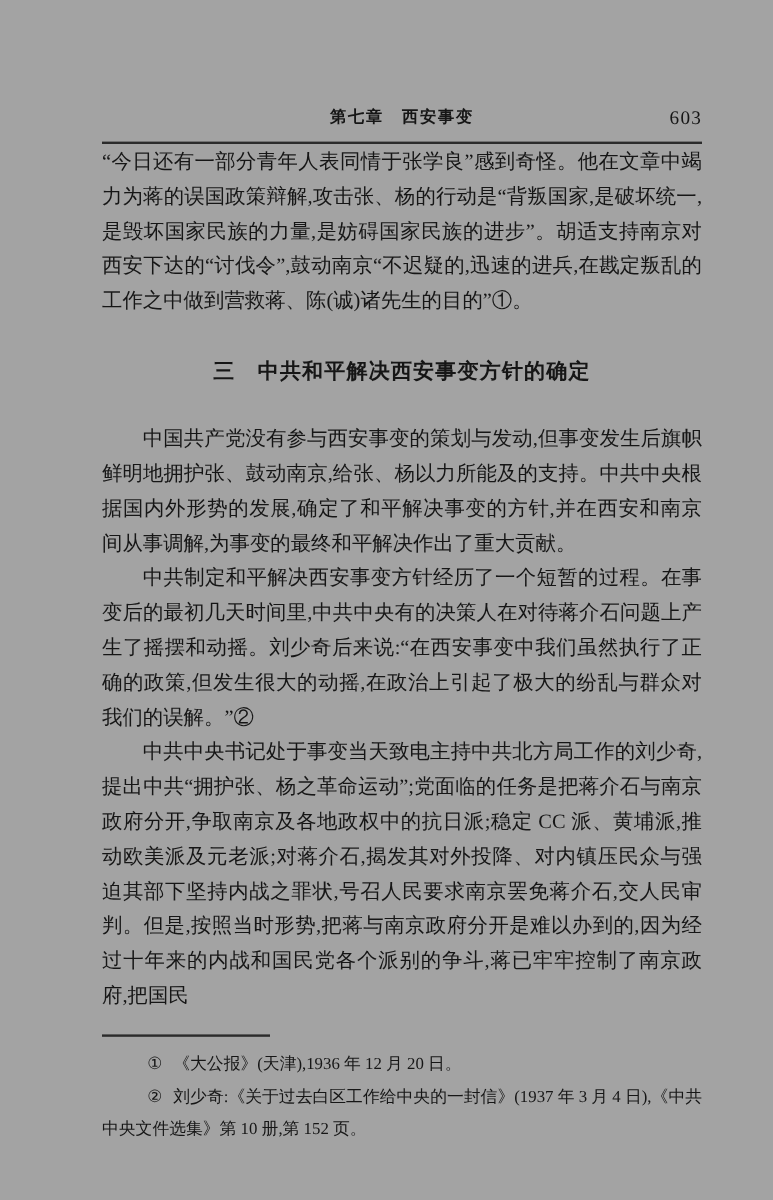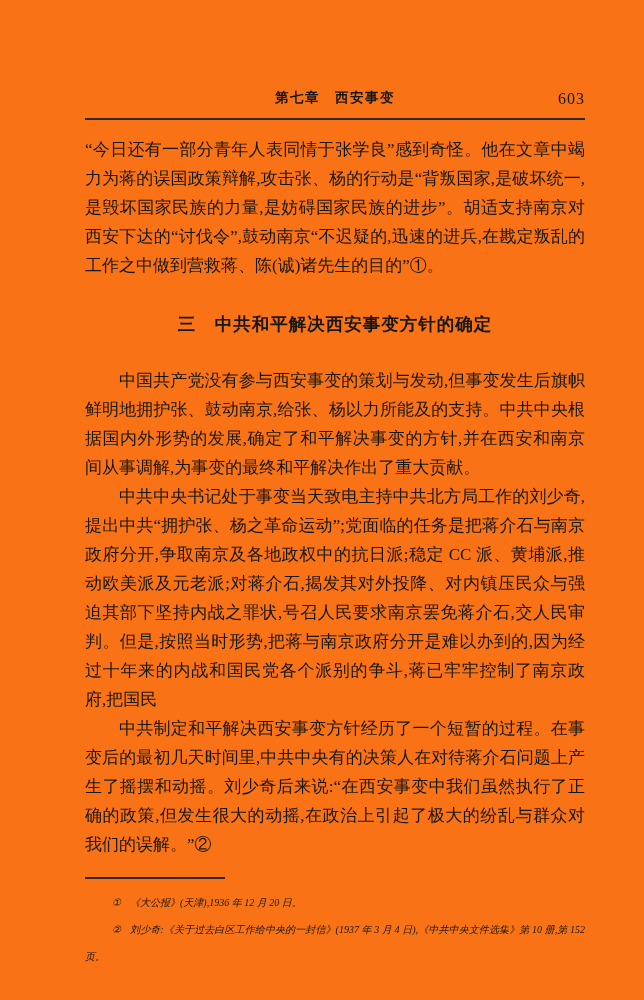--- a/index.html
+++ b/index.html
@@ -1,21 +1,21 @@
 <!DOCTYPE html>
 <html><head>
 <meta charset="utf-8">
 <style>
   * { margin: 0; padding: 0; box-sizing: border-box; }
   html, body { background: #ffffff; }
   .page {
     position: relative;
     width: 644px;
     height: 1000px;
-    background: #f97316;
+    background: #a3a3a3;
     color: #161616;
     font-family: "Liberation Serif", "DejaVu Serif", serif;
     overflow: hidden;
   }
   .content {
     width: 500px;
     margin-left: 85px;
     padding-top: 89px;
   }
   .running-header {
@@ -32,42 +32,41 @@
     font-family: "Liberation Serif", "DejaVu Serif", serif;
   }
   .page-number {
     position: absolute;
     right: 0;
     top: 1px;
     font-size: 16px;
     letter-spacing: 1px;
   }
   .body-text {
-    margin-top: 15px;
+    margin-top: 0;
     font-size: 17px;
     line-height: 29px;
     text-align: justify;
     text-justify: inter-ideograph;
   }
   .body-text p { text-indent: 2em; }
   .body-text p.no-indent { text-indent: 0; }
   .section-heading {
     font-family: Liberation Serif, serif;
     font-size: 17.5px;
     font-weight: bold;
     text-align: center;
     line-height: 26px;
     letter-spacing: 1px;
     margin: 31px 0 29px 0;
   }
   .footnotes {
     margin-top: 18px;
-    font-size: 10px;
+    font-size: 14px;
     line-height: 27px;
-    font-style: italic;
   }
   .fn-rule {
     width: 140px;
     height: 0;
     border-top: 2px solid #2b2b2b;
     margin-bottom: 10px;
   }
   .footnote {
     text-indent: 2.7em;
     text-align: justify;
@@ -86,23 +85,23 @@
       <div class="page-number">603</div>
     </div>
 
     <div class="body-text">
       <p class="no-indent">“今日还有一部分青年人表同情于张学良”感到奇怪。他在文章中竭力为蒋的误国政策辩解,攻击张、杨的行动是“背叛国家,是破坏统一,是毁坏国家民族的力量,是妨碍国家民族的进步”。胡适支持南京对西安下达的“讨伐令”,鼓动南京“不迟疑的,迅速的进兵,在戡定叛乱的工作之中做到营救蒋、陈(诚)诸先生的目的”①。</p>
 
       <h2 class="section-heading">三　中共和平解决西安事变方针的确定</h2>
 
       <p>中国共产党没有参与西安事变的策划与发动,但事变发生后旗帜鲜明地拥护张、鼓动南京,给张、杨以力所能及的支持。中共中央根据国内外形势的发展,确定了和平解决事变的方针,并在西安和南京间从事调解,为事变的最终和平解决作出了重大贡献。</p>
 
+      <p>中共制定和平解决西安事变方针经历了一个短暂的过程。在事变后的最初几天时间里,中共中央有的决策人在对待蒋介石问题上产生了摇摆和动摇。刘少奇后来说:“在西安事变中我们虽然执行了正确的政策,但发生很大的动摇,在政治上引起了极大的纷乱与群众对我们的误解。”②</p>
+
       <p>中共中央书记处于事变当天致电主持中共北方局工作的刘少奇,提出中共“拥护张、杨之革命运动”;党面临的任务是把蒋介石与南京政府分开,争取南京及各地政权中的抗日派;稳定 CC 派、黄埔派,推动欧美派及元老派;对蒋介石,揭发其对外投降、对内镇压民众与强迫其部下坚持内战之罪状,号召人民要求南京罢免蒋介石,交人民审判。但是,按照当时形势,把蒋与南京政府分开是难以办到的,因为经过十年来的内战和国民党各个派别的争斗,蒋已牢牢控制了南京政府,把国民</p>
-
-      <p>中共制定和平解决西安事变方针经历了一个短暂的过程。在事变后的最初几天时间里,中共中央有的决策人在对待蒋介石问题上产生了摇摆和动摇。刘少奇后来说:“在西安事变中我们虽然执行了正确的政策,但发生很大的动摇,在政治上引起了极大的纷乱与群众对我们的误解。”②</p>
     </div>
 
     <div class="footnotes">
       <div class="fn-rule"></div>
 
       <p class="footnote">
         <span class="fn-marker">①</span><span>《大公报》(天津),1936 年 12 月 20 日。</span>
       </p>
 
       <p class="footnote">

